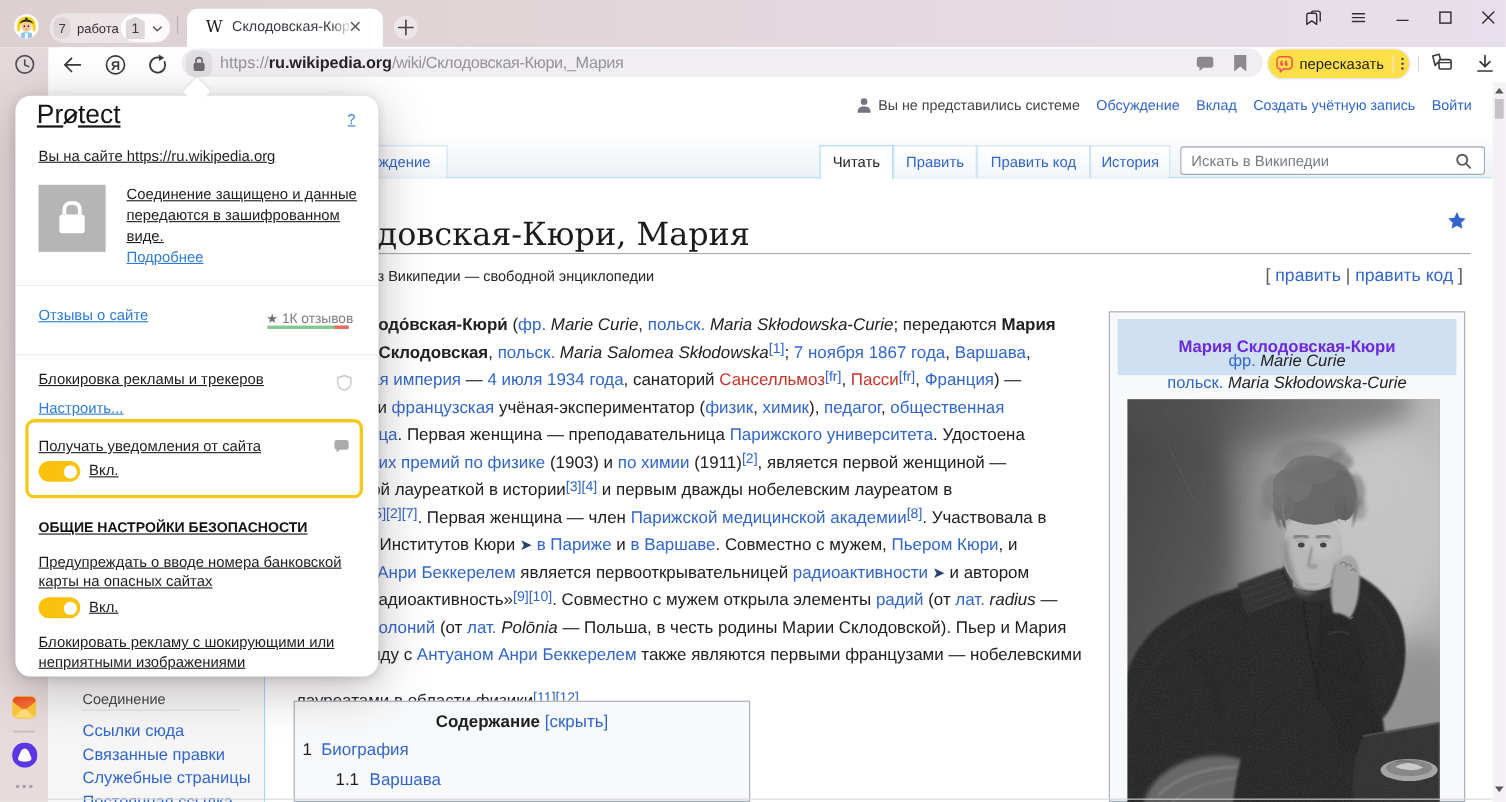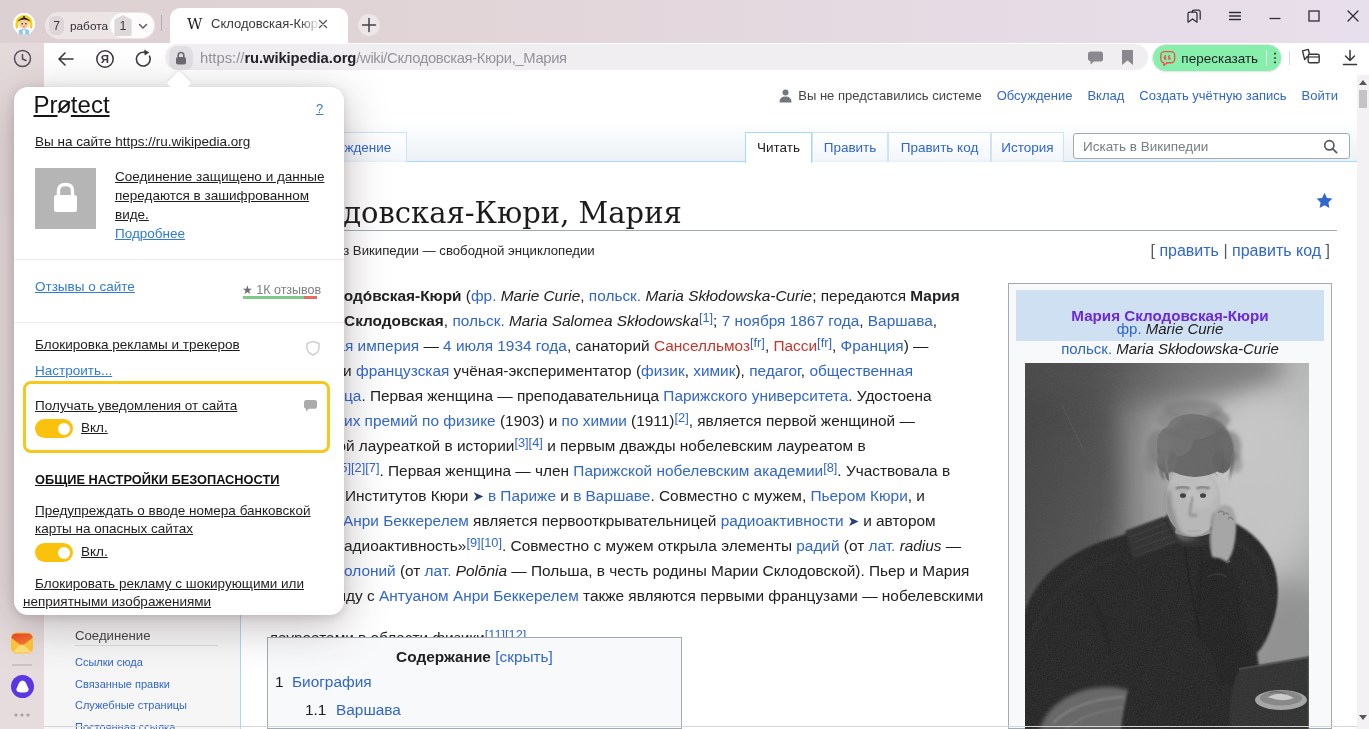--- a/index.html
+++ b/index.html
@@ -33,21 +33,21 @@
   .newtab { left:358px; top:14px; width:22px; height:22px; border-radius:50%; }
 
   .winbtn { top:9px; width:14px; height:14px; }
 
   .navbtn { top:49px; width:20px; height:20px; }
   #addrbar { left:165px; top:44px; width:983px; height:26px; background:#f0eef1; border-radius:13px; }
   #lockbtn { left:169px; top:46px; width:24px; height:24px; background:#e2dfe3; border-radius:8px; display:flex; align-items:center; justify-content:center; }
   #urltext { left:200px; top:50px; font-size:14.8px; color:#95929a; white-space:nowrap; }
   #urltext .path { letter-spacing:-0.35px; }
   #urltext b { color:#262329; font-weight:bold; letter-spacing:-0.1px; }
-  .rephrase { left:1152px; top:44px; width:130px; height:28px; background:#86efac; border:1px solid #e7e5e9; border-radius:14px; box-shadow:0 1px 2px rgba(0,0,0,0.04); display:flex; align-items:center; }
+  .rephrase { left:1152px; top:44px; width:130px; height:28px; background:#fde047; border:1px solid #e7e5e9; border-radius:14px; box-shadow:0 1px 2px rgba(0,0,0,0.04); display:flex; align-items:center; }
   .reph-label { font-size:13.5px; color:#211f26; margin-left:5px; }
   .reph-sep { width:1px; height:16px; background:#ebe9ec; margin-left:8px; }
   .tool-divider { left:1289px; top:51px; width:1px; height:14px; background:#dcdade; }
 
   
   #page { left:44px; top:75px; width:1313px; height:654px; background:#fff; }
   #wsidebar { position:absolute; left:0px; top:86px; width:196px; height:568px; background:#f6f6f6; }
   #contentborder { position:absolute; left:196px; top:86px; width:1px; height:568px; background:#a7d7f9; }
   
 
@@ -83,21 +83,21 @@
   .tocitem { position:absolute; font-size:15.4px; color:#202122; white-space:nowrap; }
 
   #infobox { position:absolute; left:964px; top:208px; width:324px; height:446px; background:#f8f9fa; border:1px solid #a2a9b1; font-size:15px; }
   #ib-title { position:absolute; left:7px; top:6px; width:308px; background:#cfe0f2; text-align:center; font-weight:bold; font-size:15.2px; color:#6d28d9; padding:17px 0; }
   .ib-cap { position:absolute; width:100%; text-align:center; font-size:15px; color:#202122; }
 
   #wphoto { position:absolute; left:16px; top:79px; width:284px; height:367px; background:#9a9a9a; filter:grayscale(1); }
 
   .sb-head { position:absolute; left:31px; top:553px; font-size:13.2px; color:#444; }
   .sb-rule { position:absolute; left:31px; top:570px; width:143px; height:1px; background:#dcdcdc; }
-  .sb-link { position:absolute; left:31px; font-size:11px; color:#3166cc; white-space:nowrap; }
+  .sb-link { position:absolute; left:31px; font-size:15px; color:#3166cc; white-space:nowrap; }
 
   #bottomline { position:absolute; left:44px; top:726px; width:1313px; height:1px; background:#d7d5d8; z-index:5; }
 
   
   #scrollbar { left:1357px; top:75px; width:12px; height:654px; background:#f3f1f3; }
   #sb-thumb { position:absolute; left:2px; top:15px; width:8px; height:18px; background:#c6c3c7; border-radius:0px; }
   .sb-arrow-up { position:absolute; left:2px; top:5px; width:0; height:0; border-left:4px solid transparent; border-right:4px solid transparent; border-bottom:5px solid #5a575e; }
   .sb-arrow-down { position:absolute; left:2px; top:640px; width:0; height:0; border-left:4px solid transparent; border-right:4px solid transparent; border-top:5px solid #5a575e; }
 
   
@@ -129,21 +129,21 @@
   .toggle { position:absolute; width:38px; height:19px; border-radius:10px; background:#fbc20d; }
   .toggle .knob { position:absolute; right:3px; top:3.5px; width:12px; height:12px; border-radius:50%; background:#fff; }
   #pp-toggle1 { left:21px; top:332px; }
   #pp-vkl1 { left:67px; top:333px; }
   #pp-sechead { left:21px; top:385px; font-size:12.8px; font-weight:bold; color:#111; }
   #pp-bank1 { left:21px; top:416px; }
   #pp-bank2 { left:21px; top:434px; }
   #pp-toggle2 { left:21px; top:456px; }
   #pp-vkl2 { left:67px; top:457px; }
   #pp-shock1 { left:21px; top:489px; }
-  #pp-shock2 { left:9px; top:507px; }
+  #pp-shock2 { left:21px; top:507px; }
 
   svg { display:block; }
 </style>
 </head>
 <body>
 
 <div id="stage">
 
   <div class="abs" id="tabbar">
     <div class="abs avatar">
@@ -349,21 +349,21 @@
     </div>
 
     <div id="article">
         <div class="aline" style="top: 0px; left: -6.5px;"><b>Мари́я Склодо́вская-Кюри́</b><span> (</span><span class="lnk">фр.</span><span> </span><i>Marie Curie</i><span>, </span><span class="lnk">польск.</span><span> </span><i>Maria Skłodowska-Curie</i><span>; передаются </span><b>Мария</b></div>
         <div class="aline" style="top: 25px; left: 4.2px;"><b>Саломея Склодовская</b><span>, </span><span class="lnk">польск.</span><span> </span><i>Maria Salomea Skłodowska</i><sup>[1]</sup><span>; </span><span class="lnk">7 ноября</span><span> </span><span class="lnk">1867 года</span><span>, </span><span class="lnk">Варшава</span><span>,</span></div>
         <div class="aline" style="top: 50px; left: 2.9px;"><span class="lnk">Российская империя</span><span> — </span><span class="lnk">4 июля</span><span> </span><span class="lnk">1934 года</span><span>, санаторий </span><span class="red">Санселльмоз</span><sup>[fr]</sup><span>, </span><span class="red">Пасси</span><sup>[fr]</sup><span>, </span><span class="lnk">Франция</span><span>) —</span></div>
         <div class="aline" style="top: 75px; left: 5.6px;"><span class="lnk">польская</span><span> и </span><span class="lnk">французская</span><span> учёная-экспериментатор (</span><span class="lnk">физик</span><span>, </span><span class="lnk">химик</span><span>), </span><span class="lnk">педагог</span><span>, </span><span class="lnk">общественная</span></div>
         <div class="aline" style="top: 100px; left: 1.1px;"><span class="lnk">деятельница</span><span>. Первая женщина — преподавательница </span><span class="lnk">Парижского университета</span><span>. Удостоена</span></div>
         <div class="aline" style="top: 125px; left: -0.3px;"><span class="lnk">Нобелевских премий по физике</span><span> (1903) и </span><span class="lnk">по химии</span><span> (1911)</span><sup>[2]</sup><span>, является первой женщиной —</span></div>
         <div class="aline" style="top: 150px; left: -4.5px;"><span>нобелевской лауреаткой в истории</span><sup>[3][4]</sup><span> и первым дважды нобелевским лауреатом в</span></div>
-        <div class="aline" style="top: 175px; left: 11.3px;"><span>истории</span><sup>[5][2][7]</sup><span>. Первая женщина — член </span><span class="lnk">Парижской нобелевским академии</span><sup>[8]</sup><span>. Участвовала в</span></div>
+        <div class="aline" style="top: 175px; left: 11.3px;"><span>истории</span><sup>[5][2][7]</sup><span>. Первая женщина — член </span><span class="lnk">Парижской медицинской академии</span><sup>[8]</sup><span>. Участвовала в</span></div>
         <div class="aline" style="top: 200px; left: 6.5px;"><span>создании </span><span>Институтов Кюри</span><span class="arw"> ➤ </span><span class="lnk">в Париже</span><span> и </span><span class="lnk">в Варшаве</span><span>. Совместно с мужем, </span><span class="lnk">Пьером Кюри</span><span>, и</span></div>
         <div class="aline" style="top: 225px; left: 1px;"><span class="lnk">Антуаном Анри Беккерелем</span><span> является первооткрывательницей </span><span class="lnk">радиоактивности</span><span class="arw"> ➤ </span><span>и автором</span></div>
         <div class="aline" style="top: 250px; left: -5.6px;"><span>термина «радиоактивность»</span><sup>[9][10]</sup><span>. Совместно с мужем открыла элементы </span><span class="lnk">радий</span><span> (от </span><span class="lnk">лат.</span><span> </span><i>radius</i><span> —</span></div>
         <div class="aline" style="top: 275px; left: 3.6px;"><span>«луч») и </span><span class="lnk">полоний</span><span> (от </span><span class="lnk">лат.</span><span> </span><i>Polōnia</i><span> — Польша, в честь родины Марии Склодовской). Пьер и Мария</span></div>
         <div class="aline" style="top: 300px; left: 2.3px;"><span>Кюри наряду с </span><span class="lnk">Антуаном Анри Беккерелем</span><span> также являются первыми французами — нобелевскими</span></div>
         <div class="aline" style="top: 325px; left: 1px; margin-top: 17px;"><span>лауреатами в области физики</span><sup>[11][12]</sup><span>.</span></div>
       </div>
 
     <div id="tocbox">
       <div id="toctitle"><b>Содержание</b> <span class="plink" style="color:#3166cc">[скрыть]</span></div>

